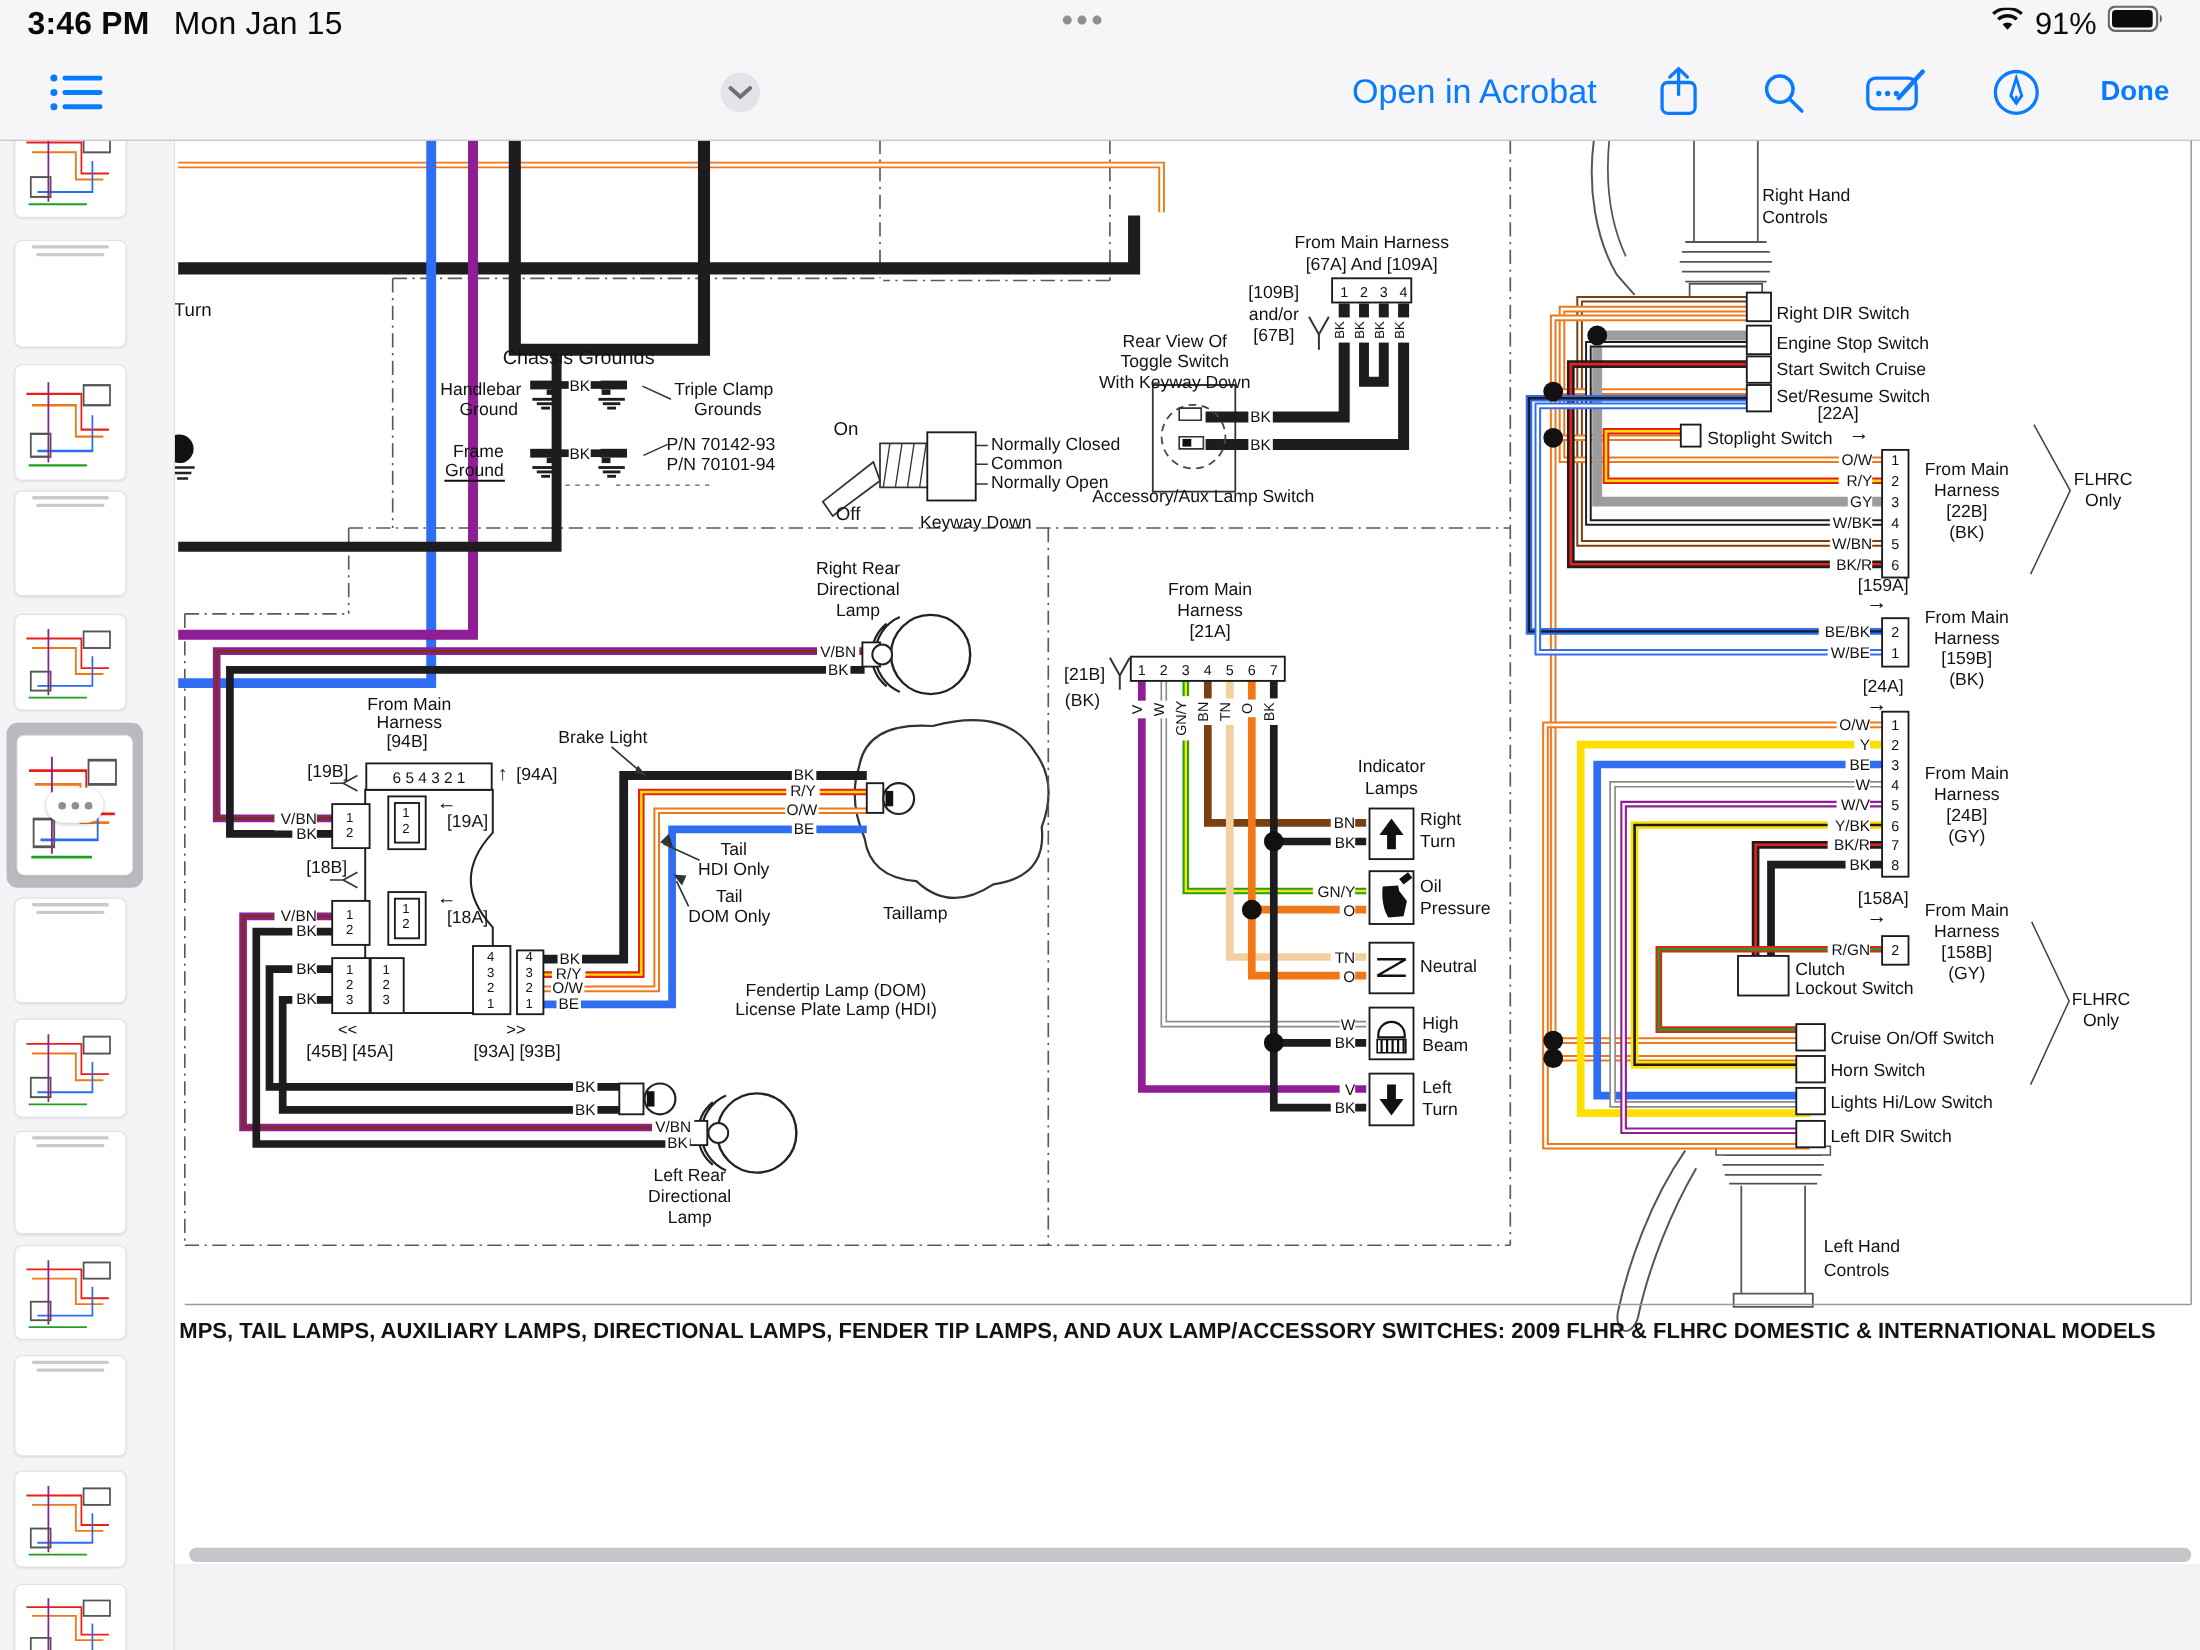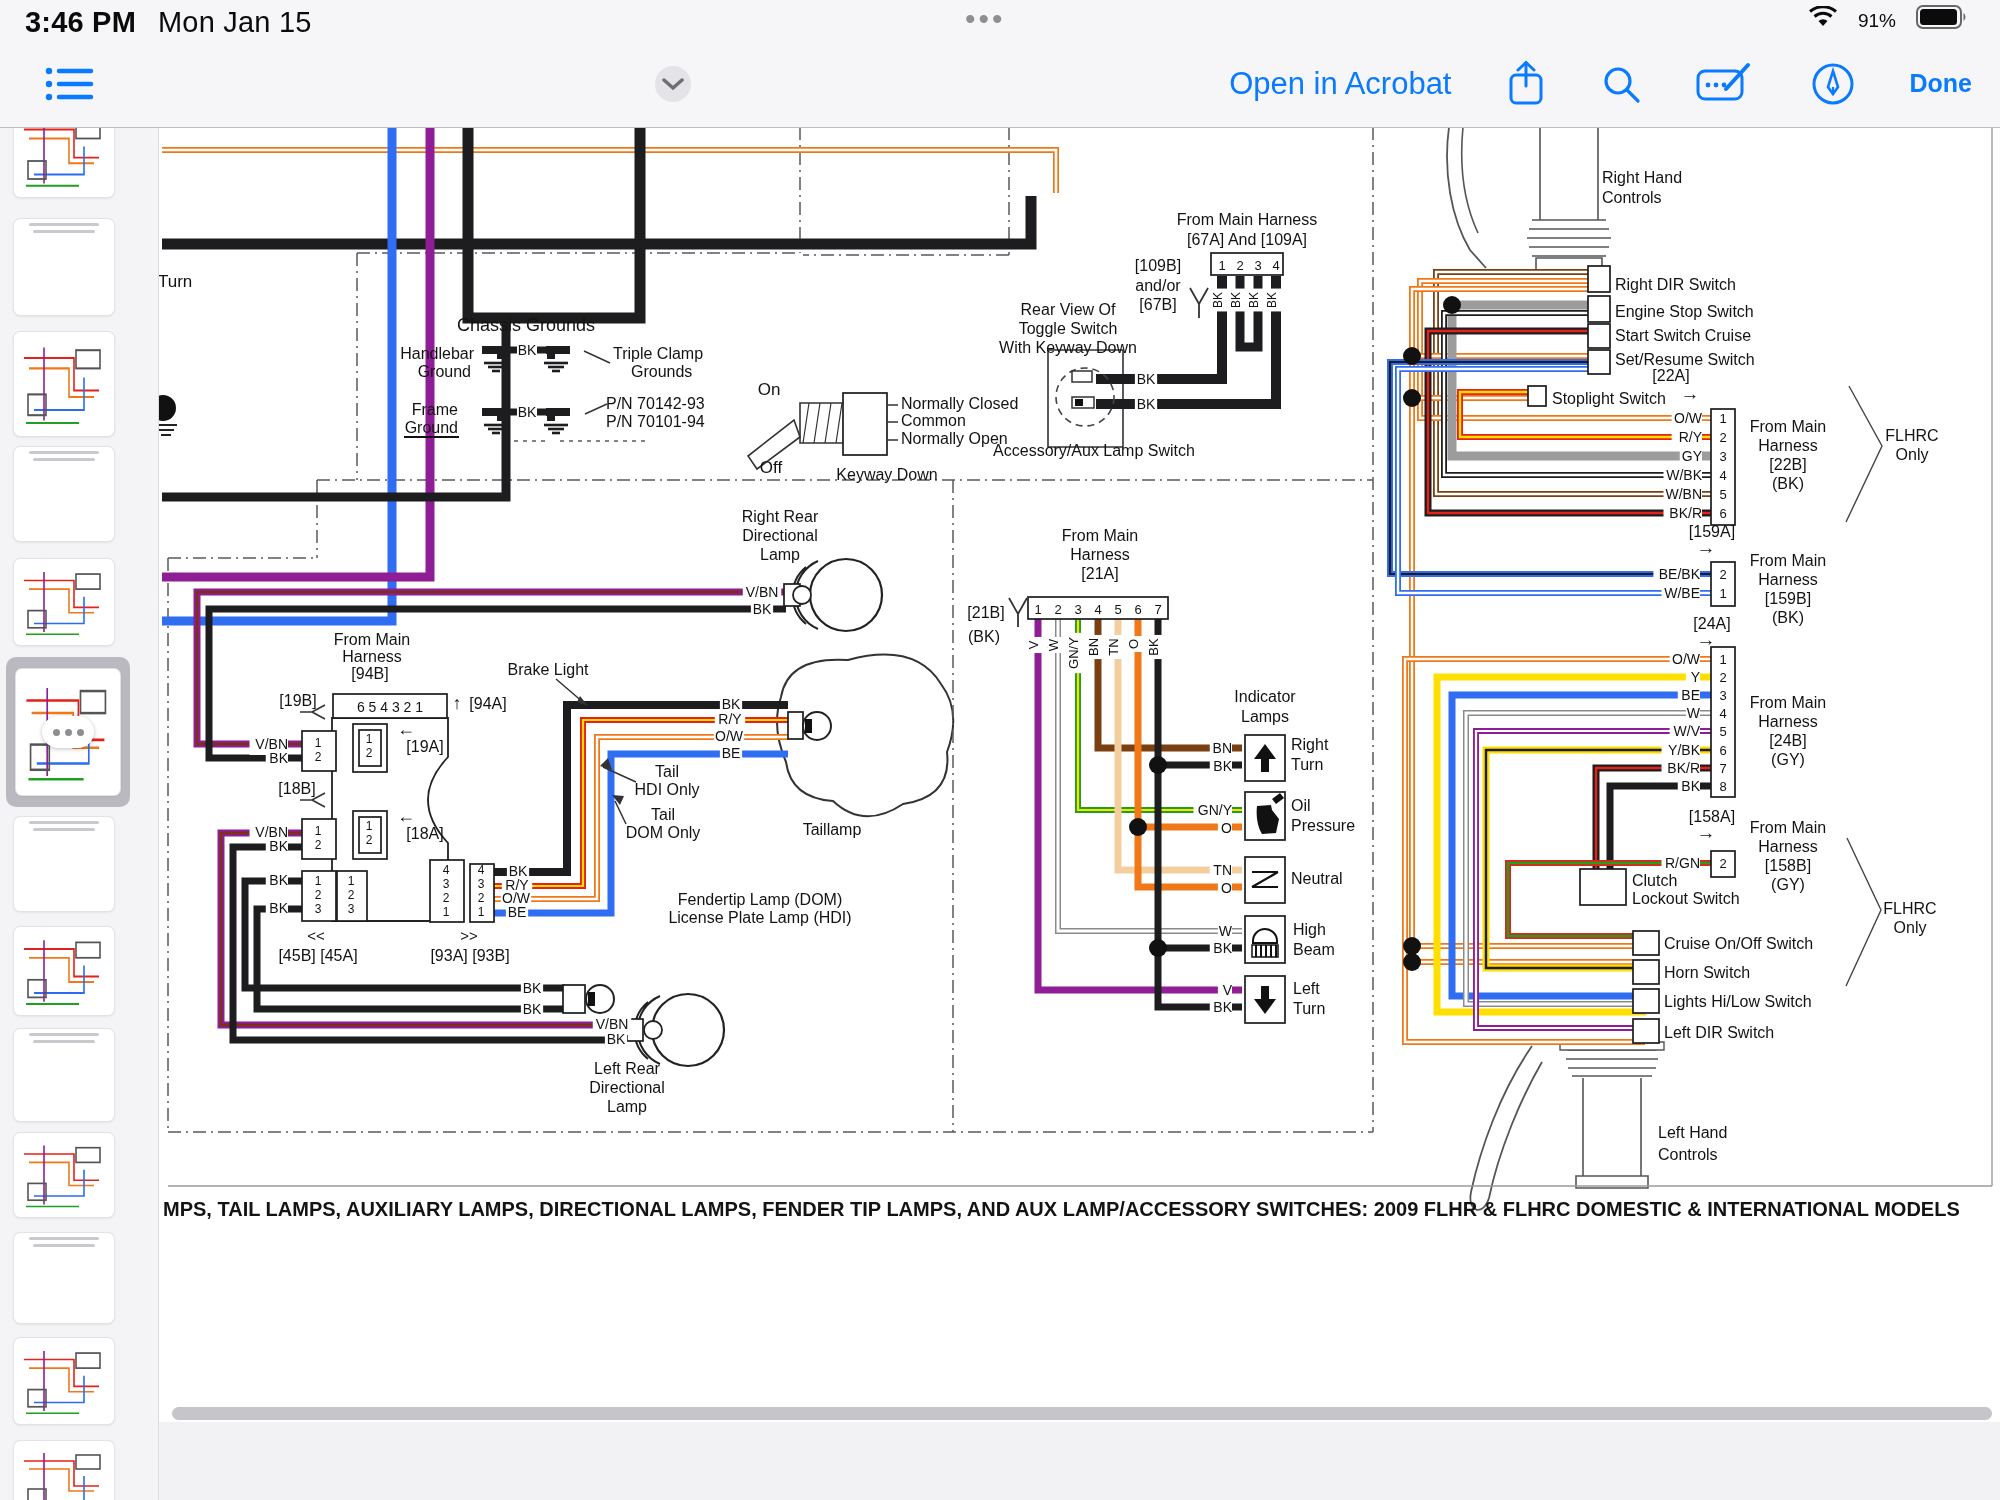--- a/index.html
+++ b/index.html
@@ -3,21 +3,21 @@
 <meta charset="utf-8">
 <style>
   html,body{margin:0;padding:0;}
   body{width:2000px;height:1500px;overflow:hidden;background:#eef0f3;font-family:"Liberation Sans",sans-serif;-webkit-font-smoothing:antialiased;}
   .screen{position:relative;width:2000px;height:1500px;background:#d946ef;}
   
   .statusbar{position:absolute;left:0;top:0;width:2000px;height:40px;background:#f6f6f8;z-index:30;}
   .sb-left{position:absolute;left:25px;top:6px;font-size:29px;font-weight:600;color:#0b0b0c;letter-spacing:.2px;}
   .sb-date{font-weight:500;margin-left:22px;}
   .sb-dots{position:absolute;left:965px;top:2px;color:#8e8e93;font-size:30px;letter-spacing:3px;}
-  .sb-right{position:absolute;right:32px;top:5px;display:flex;align-items:center;gap:20px;font-size:19px;font-weight:500;color:#0b0b0c;}
+  .sb-right{position:absolute;right:32px;top:5px;display:flex;align-items:center;gap:10px;font-size:28px;font-weight:500;color:#0b0b0c;}
   
   .toolbar{position:absolute;left:0;top:40px;width:2000px;height:87px;background:#f6f6f8;border-bottom:1px solid #bcbcc0;z-index:29;}
   .tb-title{position:absolute;left:130px;top:22px;font-size:36px;font-weight:700;color:#151517;letter-spacing:-.3px;}
   .tb-chev{position:absolute;left:655px;top:26px;width:36px;height:36px;border-radius:50%;background:#e3e3e8;display:flex;align-items:center;justify-content:center;}
   .tb-right{position:absolute;right:28px;top:0;height:87px;display:flex;align-items:center;gap:54px;}
   .tb-link{color:#0a7aff;font-size:31px;}
   .tb-done{color:#0a7aff;font-size:25px;font-weight:700;}
   .icon-btn{display:flex;align-items:center;justify-content:center;}
   
   .page{position:absolute;left:158px;top:127px;width:1842px;height:1373px;background:#ffffff;}

